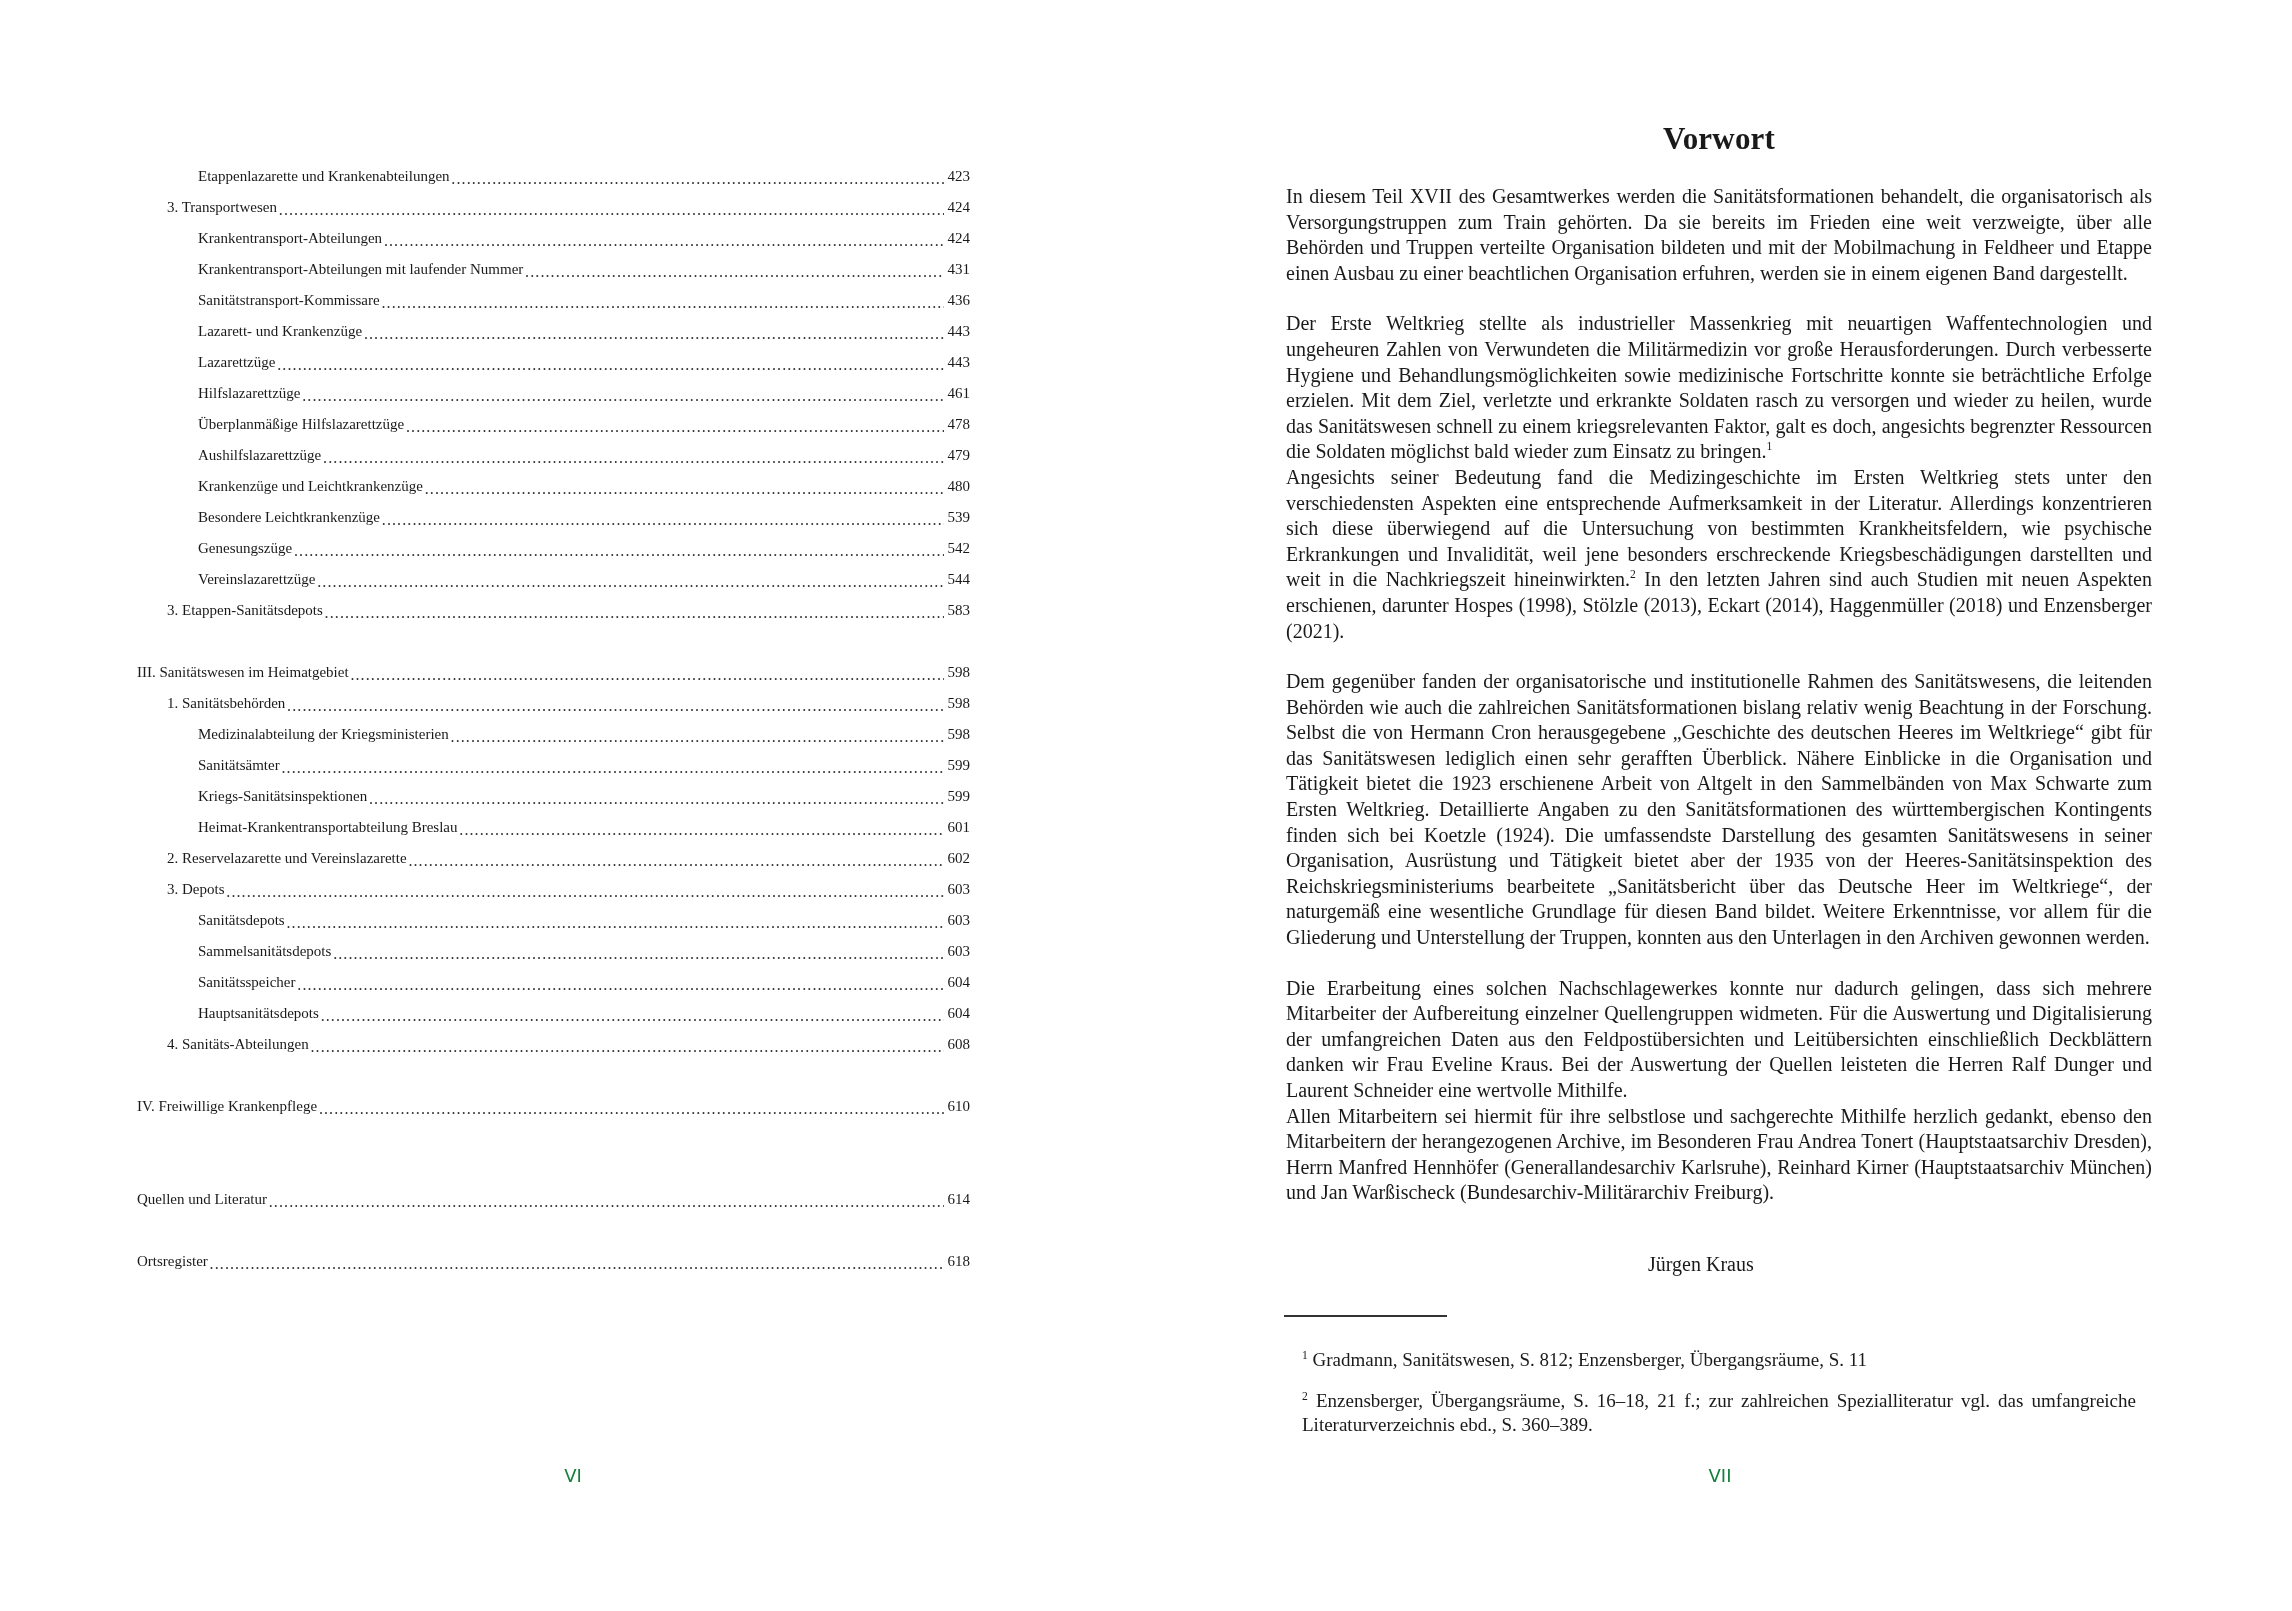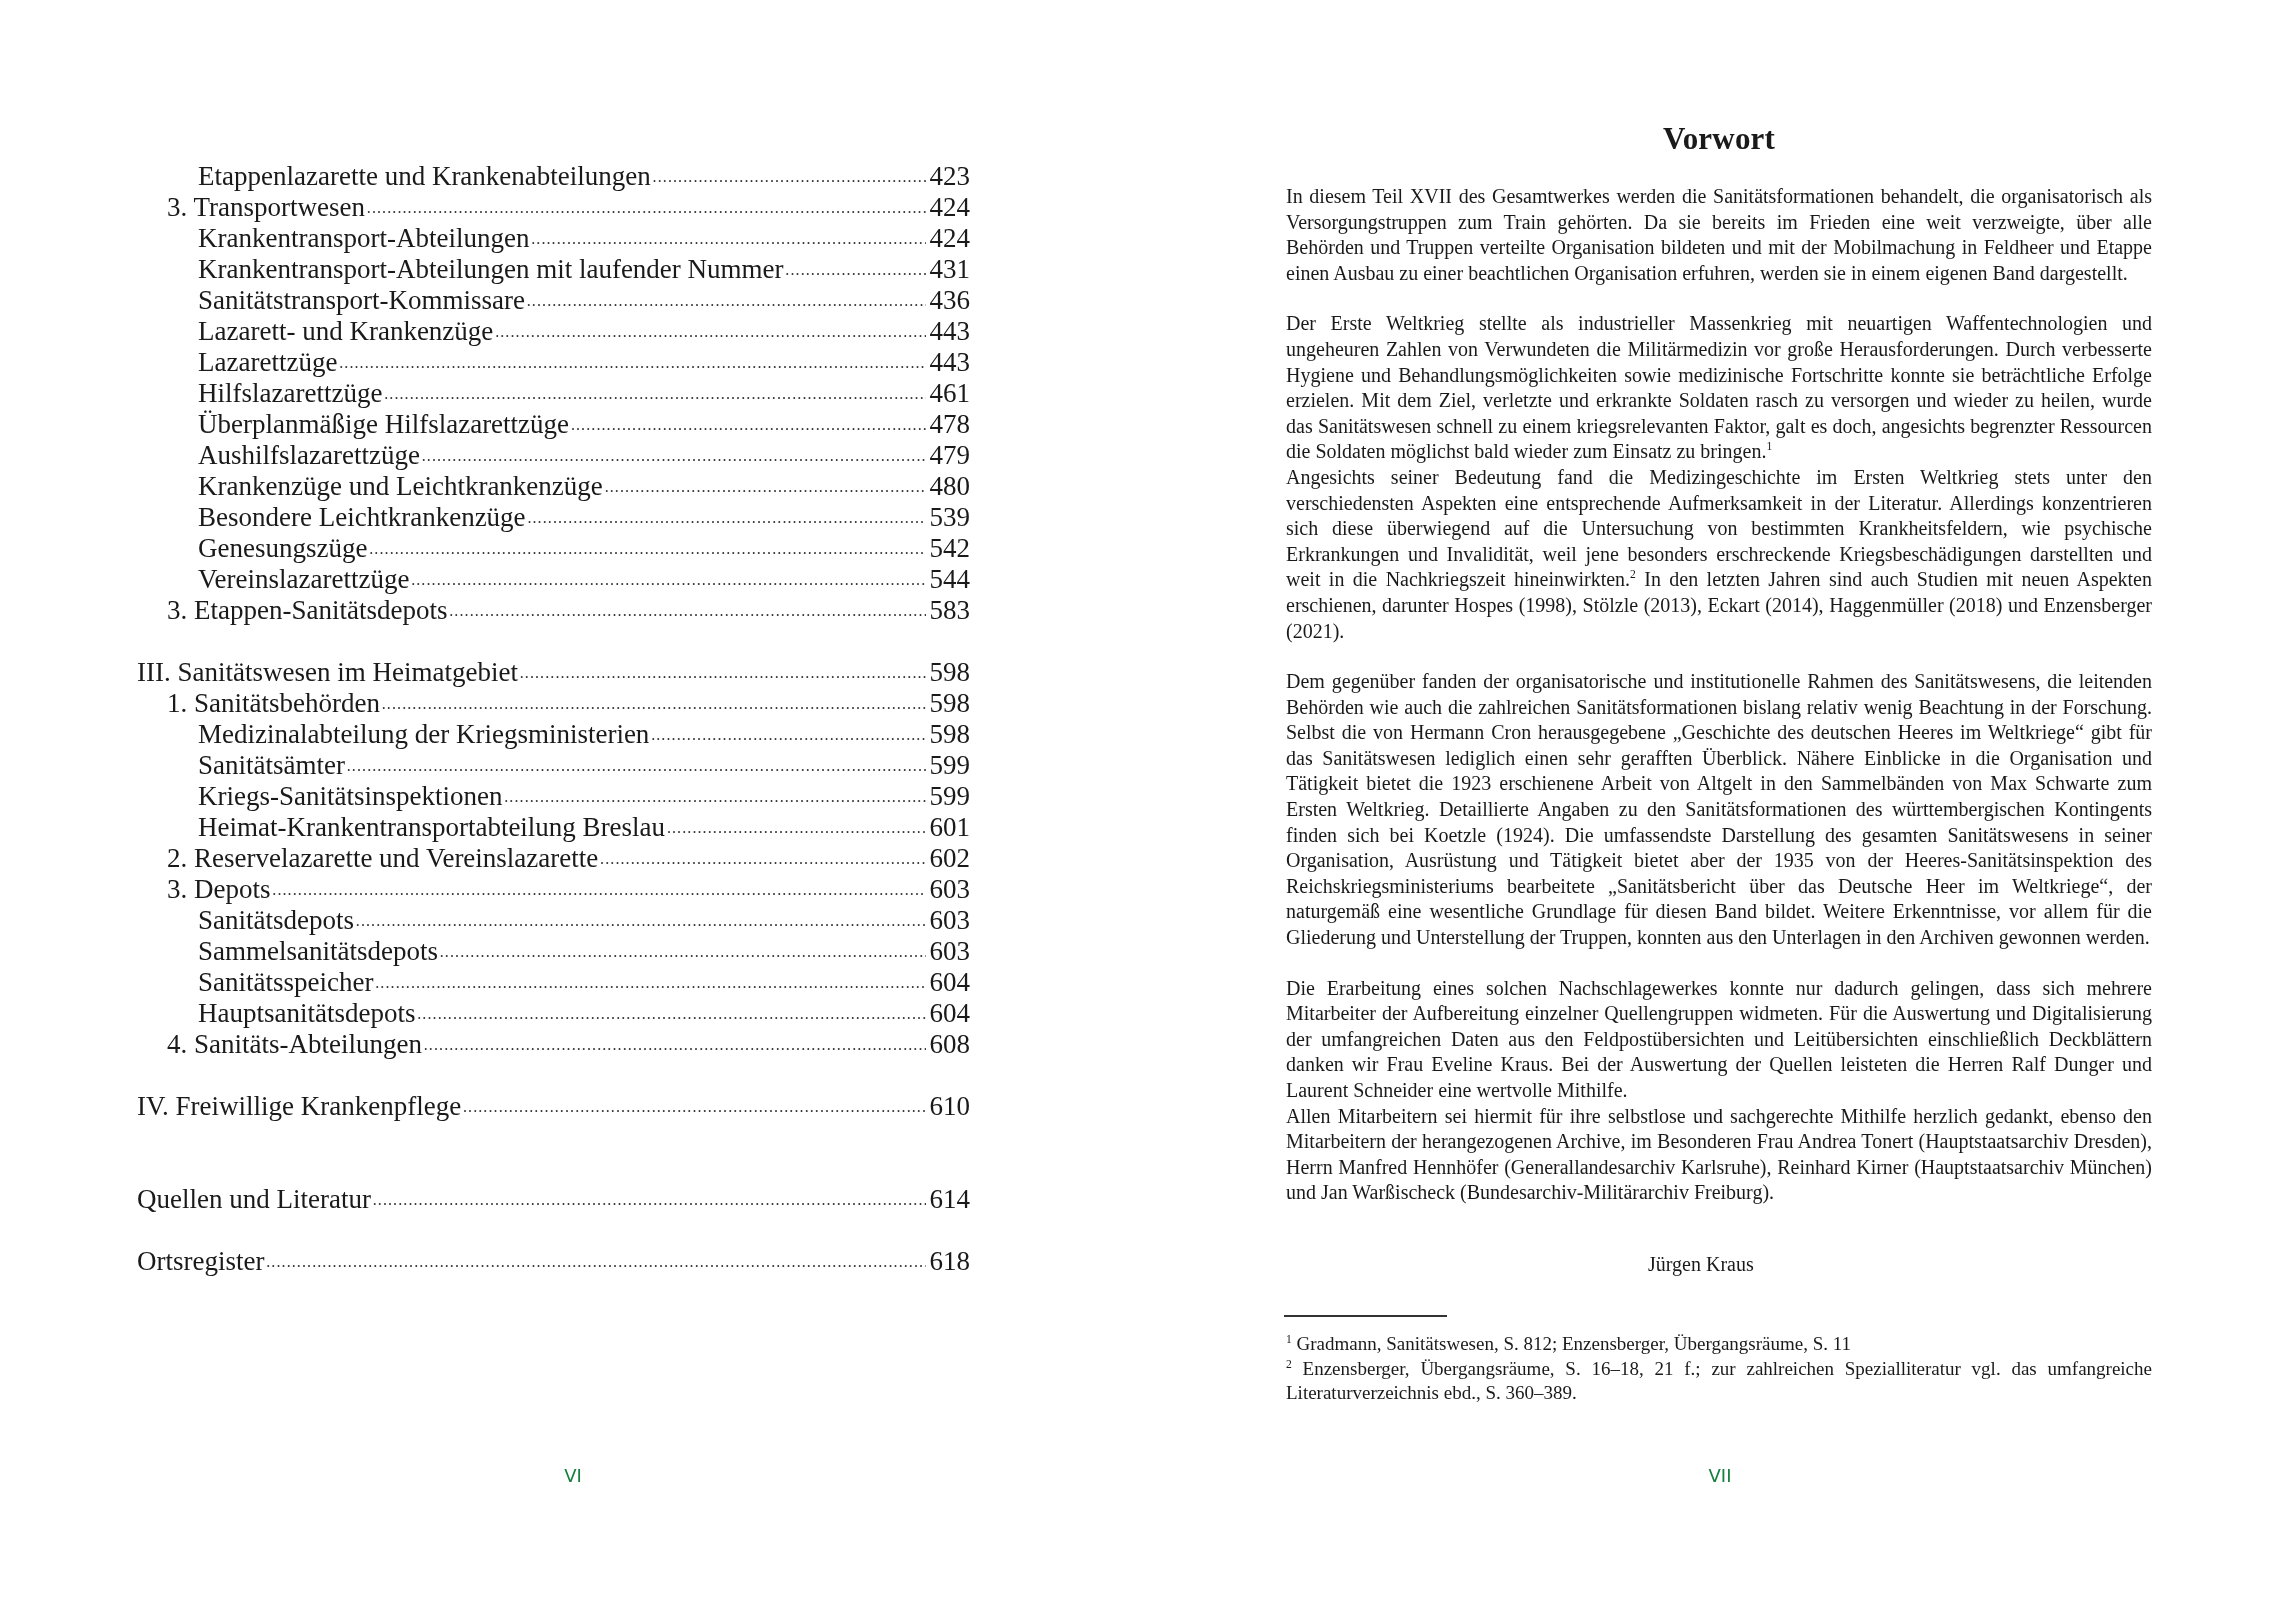--- a/index.html
+++ b/index.html
@@ -29,24 +29,24 @@
 
   
   .toc {
     position: absolute;
     left: 137px;
     top: 161px;
     width: 833px;
   }
   .toc-row {
     display: flex;
-    align-items: center;
+    align-items: flex-end;
     height: 31px;
     line-height: 31px;
-    font-size: 27px;
+    font-size: 15px;
     white-space: nowrap;
   }
   .toc-row.spacer { height: 31px; }
   .toc-row.lvl-0 { padding-left: 0; }
   .toc-row.lvl-1 { padding-left: 30px; }
   .toc-row.lvl-2 { padding-left: 61px; }
   .toc-label { flex: 0 0 auto; }
   .toc-leader {
     flex: 1 1 auto;
     overflow: hidden;
@@ -124,21 +124,21 @@
     height: 1.8px;
     background: #333;
   }
   .footnotes {
     position: absolute;
     left: 1286px;
     top: 1332px;
     width: 866px;
   }
   .footnotes p {
-    margin: 0;
+    margin: 16px;
     font-size: 19px;
     line-height: 24.6px;
     text-align: justify;
   }
 </style>
 </head>
 <body>
 
 <div class="spread">
 

